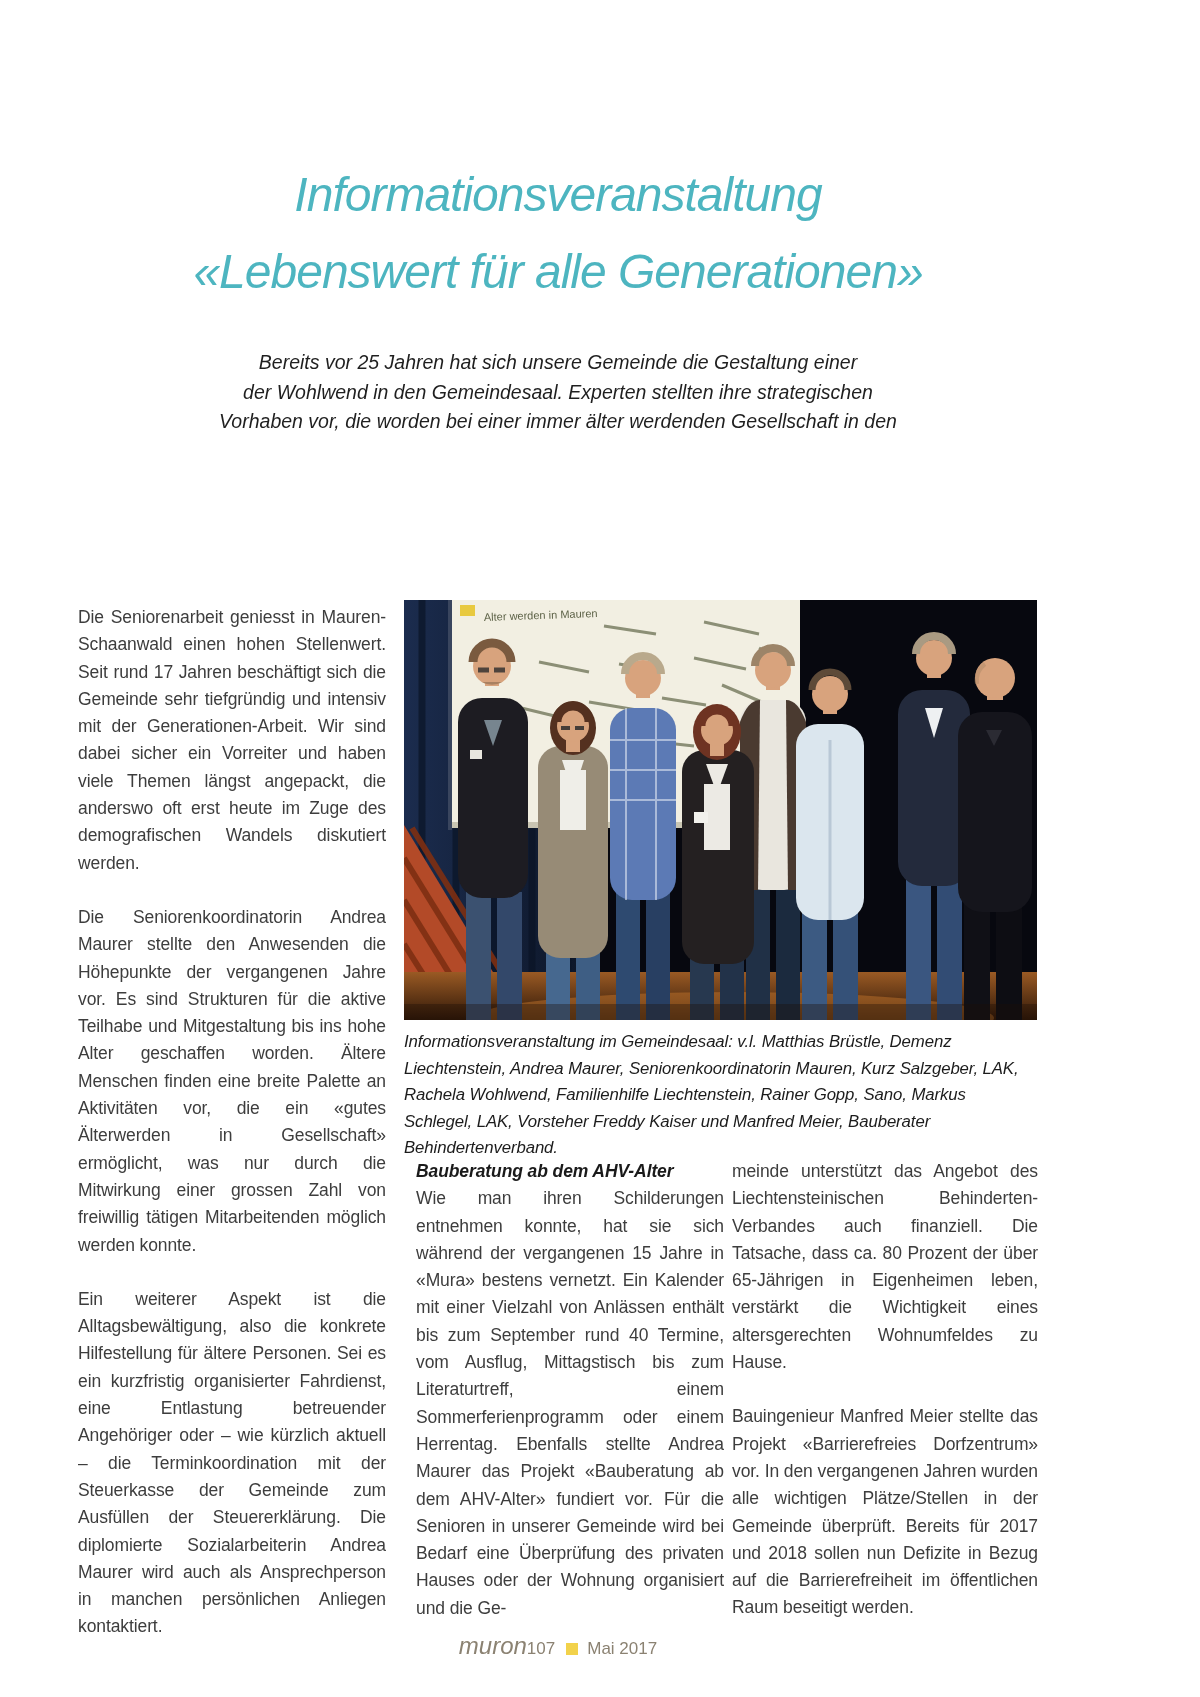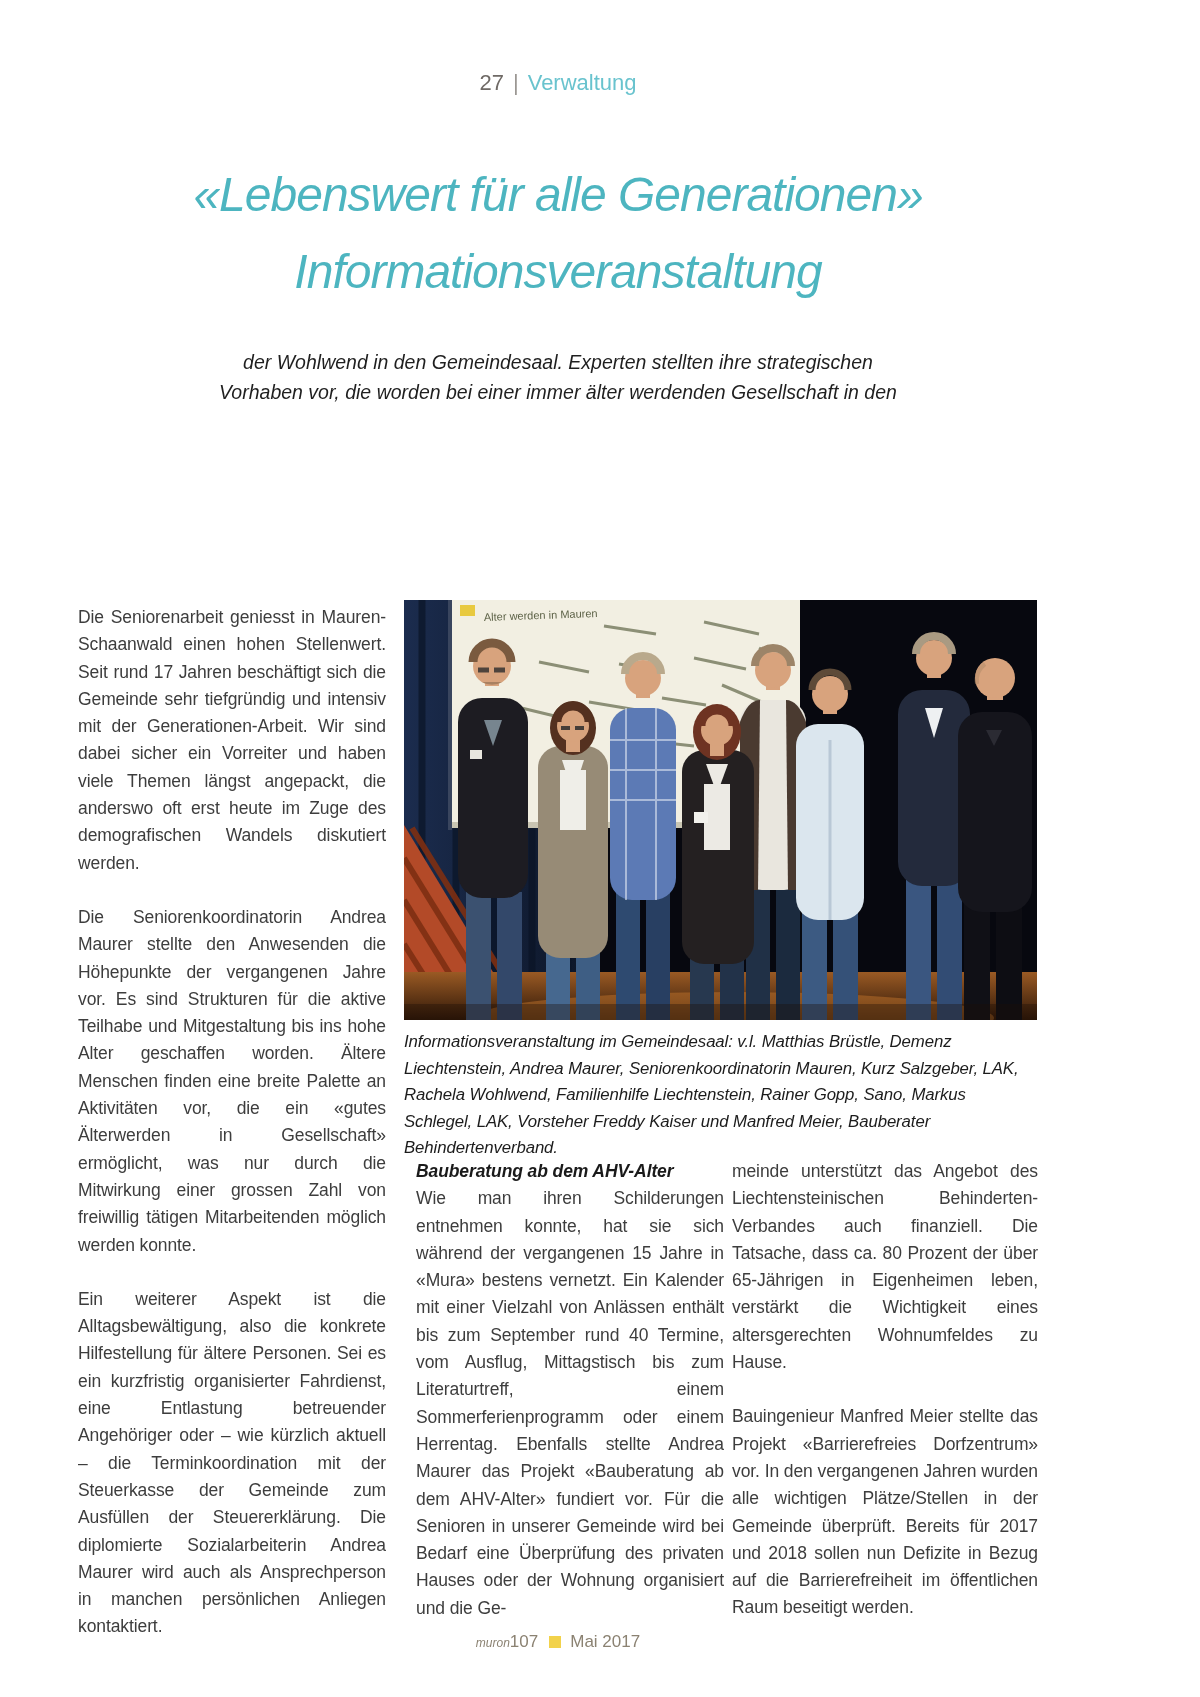--- a/index.html
+++ b/index.html
@@ -25,39 +25,37 @@
   .col-left{left:78px;top:604px;width:308px;}
   .col-mid{left:416px;top:1158px;width:308px;}
   .col-right{left:732px;top:1158px;width:306px;}
   
   figure.photo{position:absolute;left:404px;top:600px;width:633px;margin:0;}
   figure.photo svg{display:block;width:633px;height:420px;}
   figcaption{margin-top:9px;font-style:italic;font-size:16.8px;line-height:26.5px;
              color:#1c1c1c;text-align:left;letter-spacing:-0.1px;}
   
   .ftr{top:1632px;font-size:17px;color:#8b8272;}
-  .ftr .mag{font-style:italic;font-size:12px;}
+  .ftr .mag{font-style:italic;font-size:24px;}
   .ftr .sq{display:inline-block;width:12px;height:12px;background:#f2d24b;
            margin:0 9px 0 11px;transform:translateY(1px);}
 </style>
 </head>
 <body>
 
 <div class="page">
 
-  <div class="band hdr">
-    <span class="pgnum">27</span><span class="sep">|</span><span class="section">Verwaltung</span>
-  </div>
 
   <h1 class="band title">
+    <div>Informationsveranstaltung</div>
     <div>«Lebenswert für alle Generationen»</div>
-    <div>Informationsveranstaltung</div>
   </h1>
 
   <div class="band intro">
+    <div>Bereits vor 25 Jahren hat sich unsere Gemeinde die Gestaltung einer</div>
     <div>der Wohlwend in den Gemeindesaal. Experten stellten ihre strategischen</div>
     <div>Vorhaben vor, die worden bei einer immer älter werdenden Gesellschaft in den</div>
   </div>
 
   <div class="col col-left">
     <p>Die Seniorenarbeit geniesst in Mauren-Schaanwald einen hohen Stellenwert. Seit rund 17 Jahren beschäftigt sich die Gemeinde sehr tiefgründig und intensiv mit der Generationen-Arbeit. Wir sind dabei sicher ein Vorreiter und haben viele Themen längst angepackt, die anderswo oft erst heute im Zuge des demografischen Wandels diskutiert werden.</p>
     <p>Die Seniorenkoordinatorin Andrea Maurer stellte den Anwesenden die Höhepunkte der vergangenen Jahre vor. Es sind Strukturen für die aktive Teilhabe und Mitgestaltung bis ins hohe Alter geschaffen worden. Ältere Menschen finden eine breite Palette an Aktivitäten vor, die ein «gutes Älterwerden in Gesellschaft» ermöglicht, was nur durch die Mitwirkung einer grossen Zahl von freiwillig tätigen Mitarbeitenden möglich werden konnte.</p>
     <p>Ein weiterer Aspekt ist die Alltagsbewältigung, also die konkrete Hilfestellung für ältere Personen. Sei es ein kurzfristig organisierter Fahrdienst, eine Entlastung betreuender Angehöriger oder – wie kürzlich aktuell – die Terminkoordination mit der Steuerkasse der Gemeinde zum Ausfüllen der Steuererklärung. Die diplomierte Sozialarbeiterin Andrea Maurer wird auch als Ansprechperson in manchen persönlichen Anliegen kontaktiert.</p>
   </div>
 

